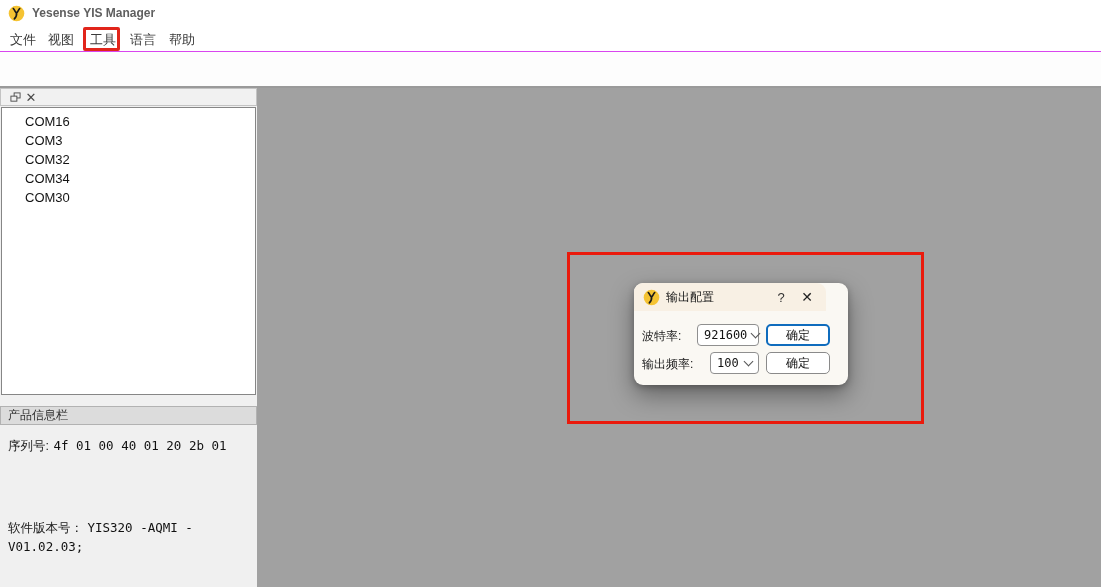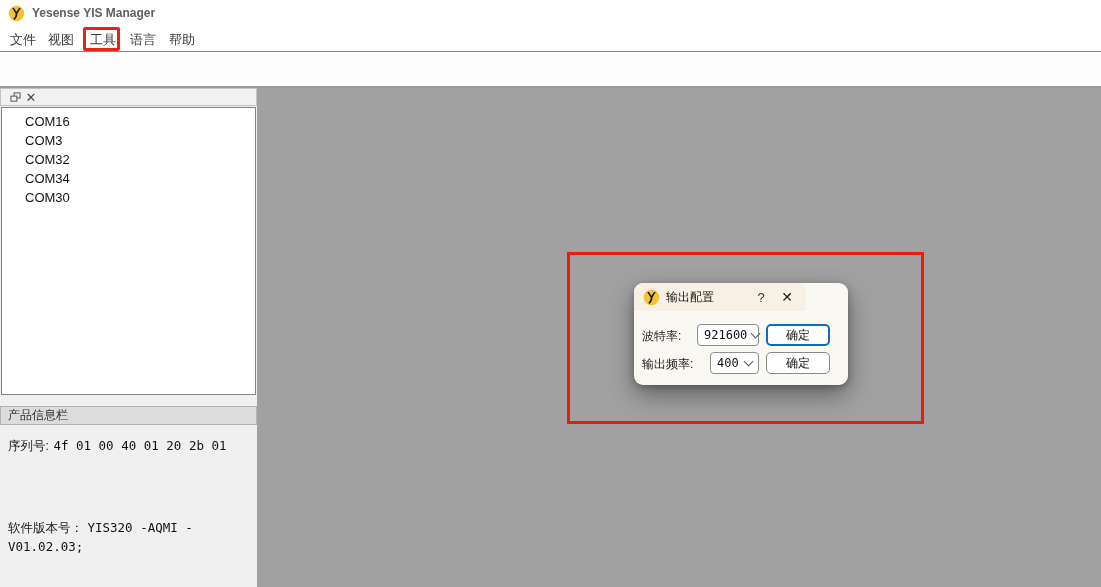--- a/index.html
+++ b/index.html
@@ -46,21 +46,21 @@
   .info-val { font-size:12.5px; color:#111; }
 
   
   .workspace { position:absolute; left:257px; top:88px; width:844px; height:499px; background:#a1a1a1; }
 
   
   .annotation-rect { position:absolute; left:567px; top:252px; width:357px; height:172px; border:3px solid #ea1a0c; pointer-events:none; }
 
   
   .dialog { position:absolute; left:634px; top:283px; width:214px; height:102px; background:#faf8f3; border-radius:9px; box-shadow:0 10px 24px rgba(0,0,0,.38), 0 2px 6px rgba(0,0,0,.25); }
-  .dialog-titlebar { position:absolute; left:0; top:0; width:172px; height:28px; background:#f8f0e4; border-radius:9px 9px 0 0; display:flex; align-items:center; }
+  .dialog-titlebar { position:absolute; left:0; top:0; width:192px; height:28px; background:#f8f0e4; border-radius:9px 9px 0 0; display:flex; align-items:center; }
   .dialog-logo { width:17px; height:17px; margin-left:9px; }
   .dialog-title { font-size:12px; color:#161616; margin-left:6px; flex:1; }
   .dlg-help { width:22px; text-align:center; font-size:13px; color:#333; cursor:pointer; }
   .dlg-close { width:30px; text-align:center; font-size:14px; color:#222; cursor:pointer; margin-right:4px; }
   .dlg-label { position:absolute; font-size:12px; color:#191919; }
   .dlg-combo { position:absolute; height:22px; background:#fff; border:1px solid #8f8f8f; border-radius:4px; display:flex; align-items:center; justify-content:space-between; padding:0 6px; font-size:12px; color:#111; }
   .dlg-btn { position:absolute; width:64px; height:22px; background:#fff; border-radius:5px; font-size:12px; color:#141414; display:flex; align-items:center; justify-content:center; cursor:pointer; }
   .dlg-btn.primary { border:2px solid #0f6cbd; }
   .dlg-btn.normal { border:1px solid #8a8a8a; }
 </style>
@@ -221,17 +221,17 @@
 
   <span class="dlg-label" style="left:8px; top:45px;">波特率:</span>
   <div class="dlg-combo mono" style="left:63px; top:41px; width:62px;">
     <span>921600</span>
     <span class="chev"></span>
   </div>
   <button class="dlg-btn primary" style="left:132px; top:41px;">确定</button>
 
   <span class="dlg-label" style="left:8px; top:73px;">输出频率:</span>
   <div class="dlg-combo mono" style="left:76px; top:69px; width:49px;">
-    <span>400</span>
+    <span>100</span>
     <span class="chev"></span>
   </div>
   <button class="dlg-btn normal" style="left:132px; top:69px;">确定</button>
 </div>
 
 </body></html>

